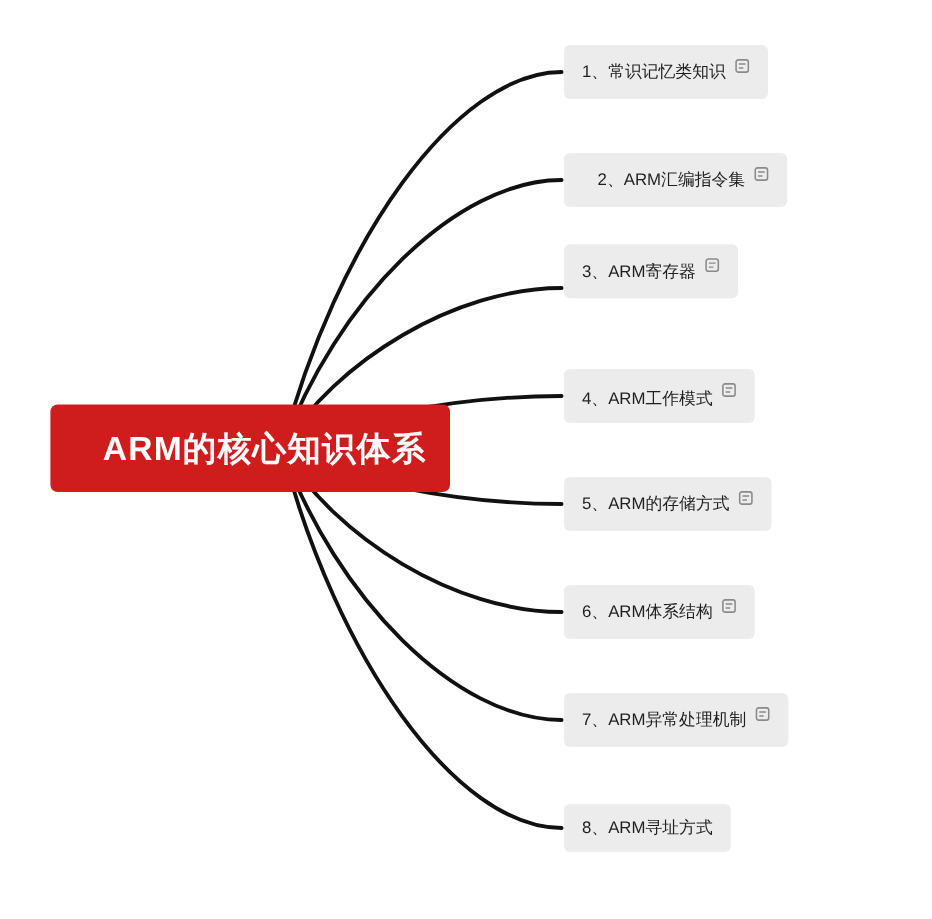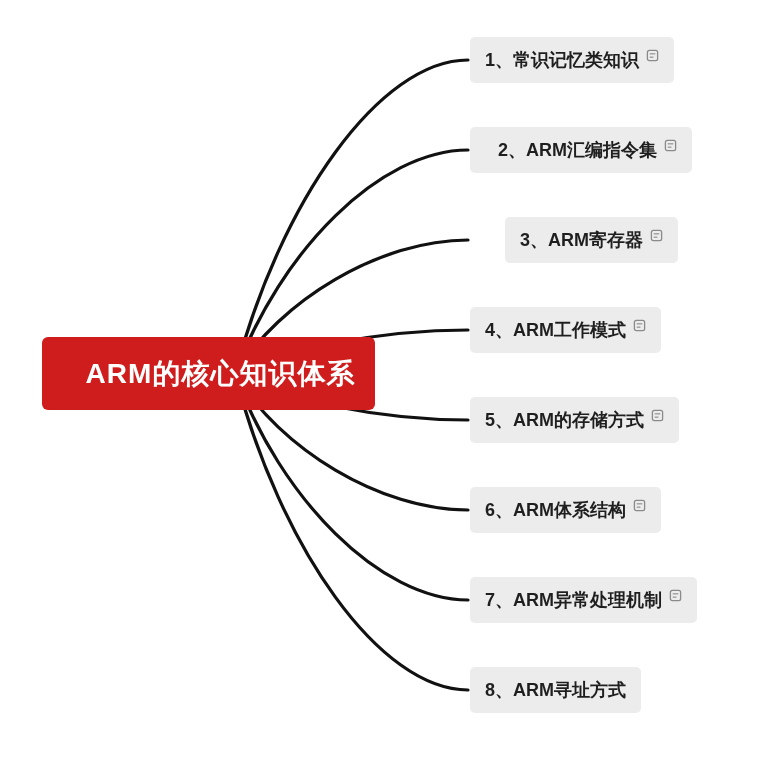--- a/index.html
+++ b/index.html
@@ -62,22 +62,22 @@
     border-radius:5px;
     padding:11px 15px;
     z-index:1;
     white-space:nowrap;
     display:flex;
     align-items:center;
     cursor:default;
   }
   .branch-label{
     color:var(--branch-text);
-    font-size:18px;
-    font-weight:700;
+    font-size:14px;
+    font-weight:400;
   }
   .note-icon{
     margin-left:7px;
     margin-bottom:10px;
     color:var(--note);
     flex:0 0 auto;
   }
 </style>
 </head>
 <body>
@@ -107,21 +107,21 @@
       </svg>
     </div>
     <div class="branch-node" style="top: 150px; padding-left: 28px;">
       <span class="branch-label">2、ARM汇编指令集</span>
       <svg class="note-icon" viewBox="0 0 14 14" width="13" height="13">
         <rect x="1.5" y="1.5" width="11" height="11" rx="2" fill="none" stroke="currentColor" stroke-width="1.4"></rect>
         <line x1="4" y1="5.2" x2="10" y2="5.2" stroke="currentColor" stroke-width="1.2"></line>
         <line x1="4" y1="8.8" x2="8" y2="8.8" stroke="currentColor" stroke-width="1.2"></line>
       </svg>
     </div>
-    <div class="branch-node" style="top: 240px; margin-left: 35px;">
+    <div class="branch-node" style="top: 226px;">
       <span class="branch-label">3、ARM寄存器</span>
       <svg class="note-icon" viewBox="0 0 14 14" width="13" height="13">
         <rect x="1.5" y="1.5" width="11" height="11" rx="2" fill="none" stroke="currentColor" stroke-width="1.4"></rect>
         <line x1="4" y1="5.2" x2="10" y2="5.2" stroke="currentColor" stroke-width="1.2"></line>
         <line x1="4" y1="8.8" x2="8" y2="8.8" stroke="currentColor" stroke-width="1.2"></line>
       </svg>
     </div>
     <div class="branch-node" style="top: 330px; align-items: flex-end;">
       <span class="branch-label">4、ARM工作模式</span>
       <svg class="note-icon" viewBox="0 0 14 14" width="13" height="13">

